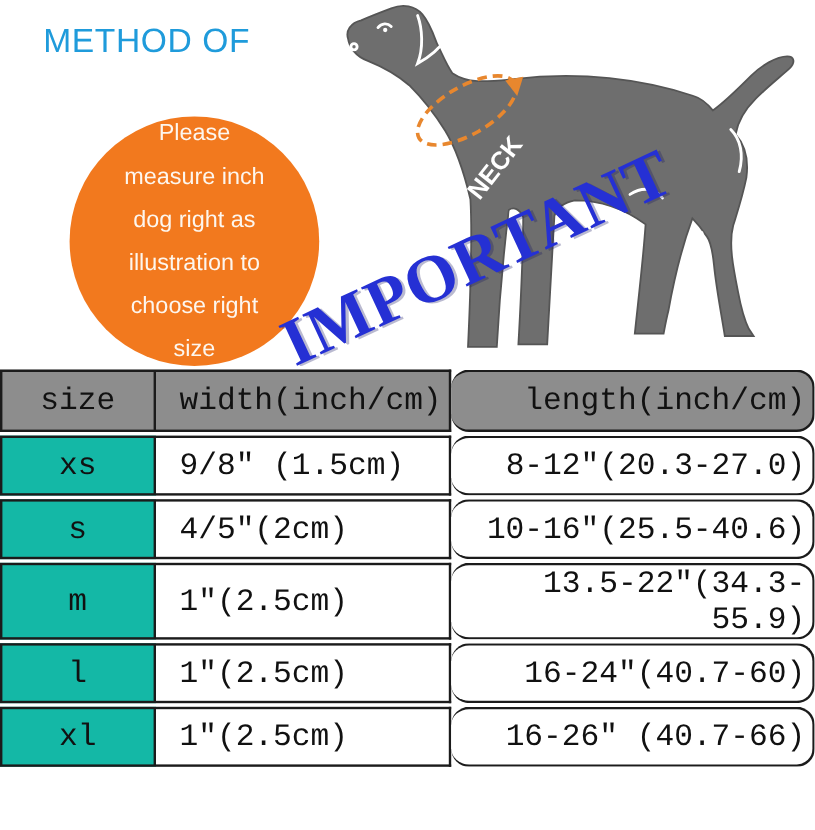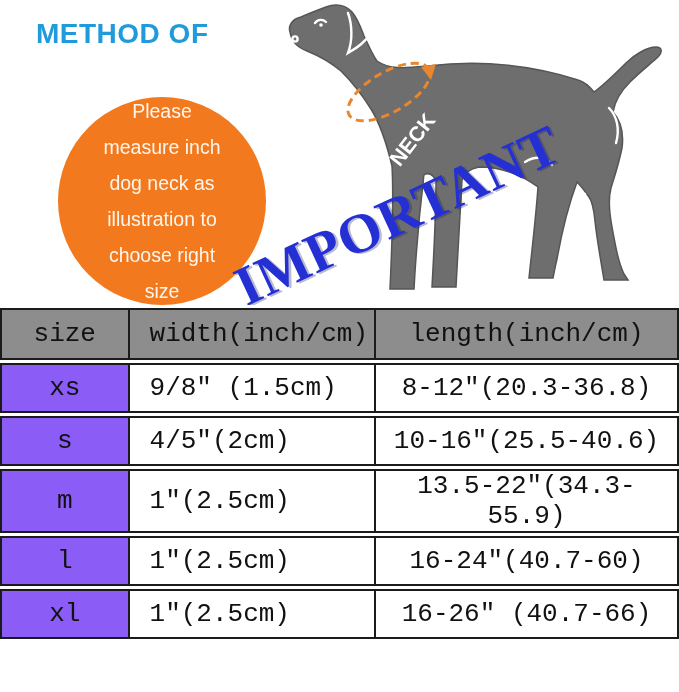--- a/index.html
+++ b/index.html
@@ -5,21 +5,21 @@
   * { margin:0; padding:0; box-sizing:border-box; }
   html,body { background:#fff; }
   .canvas {
     position:relative; width:679px; height:692px; background:#fff;
     overflow:hidden; font-family:"Liberation Sans", sans-serif;
   }
 
   
   .title {
     position:absolute; left:36px; top:20px; z-index:2;
-    color:#1F9BDB; font-weight:bold; font-size:28px; line-height:27px;
+    color:#1F9BDB; font-weight:normal; font-size:28px; line-height:27px;
     letter-spacing:0.5px;
   }
 
   
   .note-circle {
     position:absolute; left:58px; top:97px; width:208px; height:208px;
     background:#F2791E; border-radius:50%; z-index:1;
     display:flex; flex-direction:column; align-items:center; justify-content:space-between;
   }
   .note-circle .line {
@@ -47,23 +47,23 @@
     font-family:"Liberation Mono","DejaVu Sans Mono",monospace;
     color:#111; font-size:26px;
   }
   .size-table td, .size-table th {
     border:2px solid #1b1b1b; border-left-width:0;
     height:50px; padding:0 6px; font-weight:normal;
   }
   .size-table td:first-child, .size-table th:first-child { border-left-width:2px; }
   .size-table thead th { background:#8D8D8D; height:52px; }
   .size-table th.col-size, .size-table td.col-size { text-align:center; width:137px; }
-  .size-table td.col-size { background:#8b5cf6; }
+  .size-table td.col-size { background:#14b8a6; }
   .size-table th.col-width, .size-table td.col-width { text-align:left; width:231px;padding-left:20px; }
-  .size-table th.col-length, .size-table td.col-length { text-align:center; width:311px; }
+  .size-table th.col-length, .size-table td.col-length { text-align:right; width:311px;border-radius:15px; }
   .size-table tbody td { background:#fff; }
 
   
   .footnote {
     position:absolute; left:8px; top:633px; z-index:3;
     font-style:italic; font-size:19px; line-height:30px; color:#161616;
   }
   .footnote-line2-row { display:flex; align-items:center; gap:4px; }
   .paw { transform:rotate(-12deg); margin-top:-8px; }
 </style>
@@ -72,21 +72,21 @@
 
 <div class="canvas">
 
   <div class="title">
     <div>METHOD OF</div>
   </div>
 
   <div class="note-circle">
     <div class="line">Please</div>
     <div class="line">measure inch</div>
-    <div class="line">dog neck as</div>
+    <div class="line">dog right as</div>
     <div class="line">illustration to</div>
     <div class="line">choose right</div>
     <div class="line">size</div>
   </div>
 
   <svg class="dog-svg" width="400" height="303" viewBox="0 0 400 303">
     <path d="M 12,30
          C 10,24 14,17 23,15
          C 32,11 40,8 48,5
          C 58,1 68,3 74,10
@@ -151,21 +151,21 @@
         <tr>
           <th class="col-size">size</th>
           <th class="col-width">width(inch/cm)</th>
           <th class="col-length">length(inch/cm)</th>
         </tr>
       </thead>
       <tbody>
         <tr>
           <td class="col-size">xs</td>
           <td class="col-width">9/8″ (1.5cm)</td>
-          <td class="col-length">8-12″(20.3-36.8)</td>
+          <td class="col-length">8-12″(20.3-27.0)</td>
         </tr>
         <tr>
           <td class="col-size">s</td>
           <td class="col-width">4/5″(2cm)</td>
           <td class="col-length">10-16″(25.5-40.6)</td>
         </tr>
         <tr>
           <td class="col-size">m</td>
           <td class="col-width">1″(2.5cm)</td>
           <td class="col-length">13.5-22″(34.3-55.9)</td>

